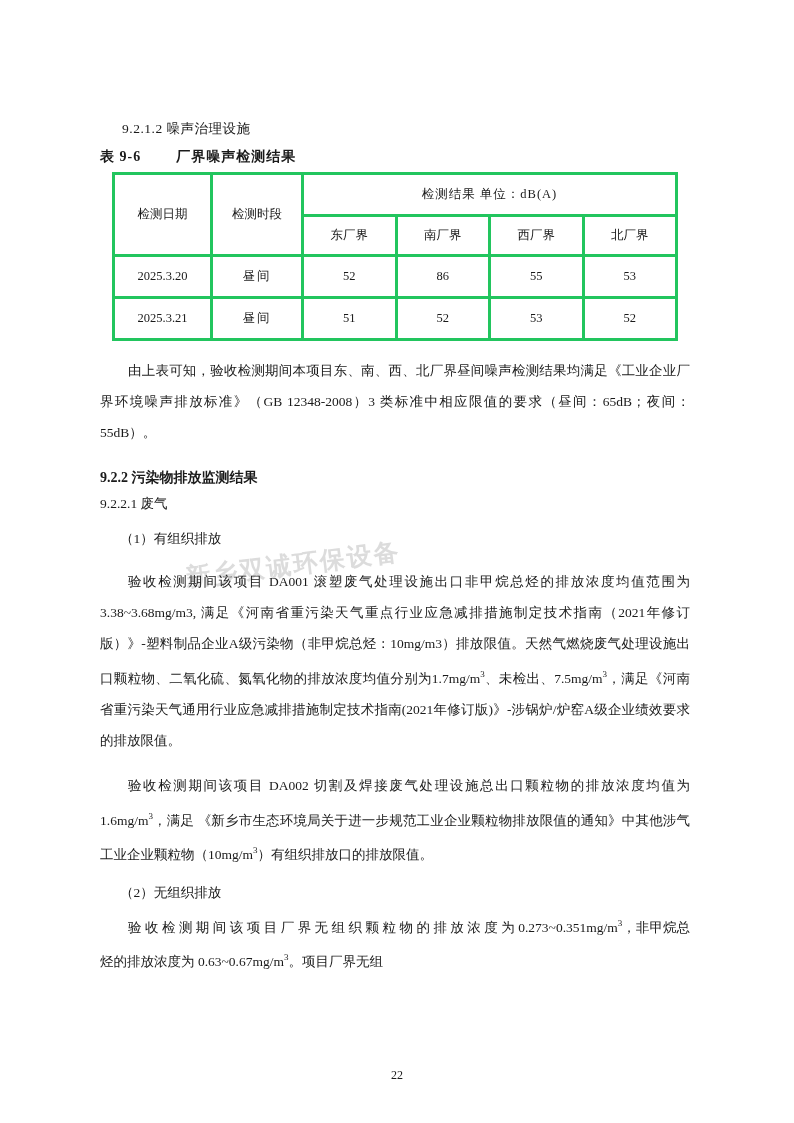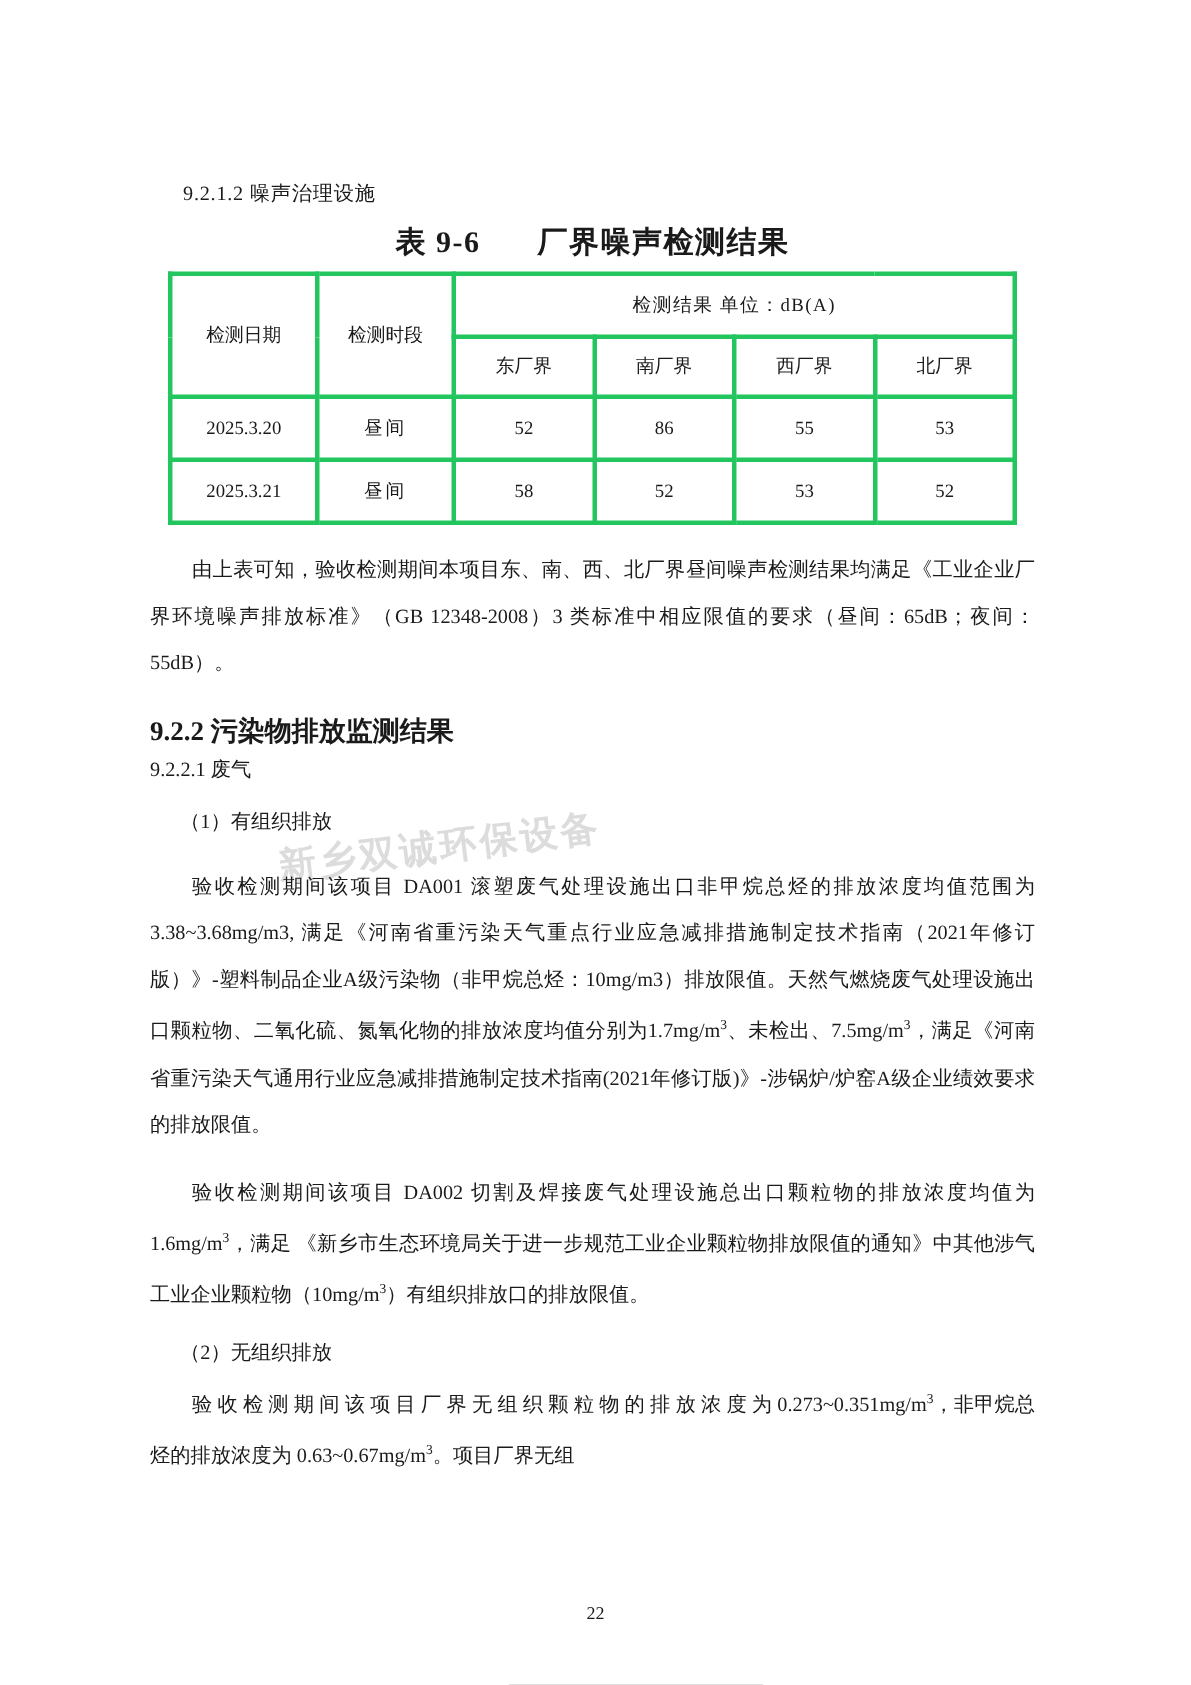--- a/index.html
+++ b/index.html
@@ -24,22 +24,21 @@
     top: 120px;
     width: 590px;
   }
   .h-sub {
     font-size: 13.5px;
     letter-spacing: 0.5px;
     margin: 0 0 10px 22px;
     font-weight: normal;
   }
   .tbl-caption {
-    text-align: center;
-    font-size: 20px;
+    font-size: 14px;
     font-weight: bold;
     margin: 4px 0 6px 0;
     letter-spacing: 1px;
   }
   table.noise {
     border-collapse: collapse;
     width: 566px;
     margin: 0 auto;
     table-layout: fixed;
   }
@@ -61,21 +60,21 @@
   .spaced { letter-spacing: 2px; }
   p.body {
     font-size: 13.5px;
     line-height: 31px;
     margin: 14px 0 0 0;
     text-align: justify;
     text-justify: inter-ideograph;
   }
   p.indent2 { text-indent: 28px; }
   .sec-h {
-    font-size: 18px;
+    font-size: 14px;
     font-weight: bold;
     margin: 18px 0 0 0;
     line-height: 24px;
   }
   .sec-h2 {
     font-size: 13.5px;
     font-weight: normal;
     margin: 2px 0 0 0;
     line-height: 24px;
   }
@@ -143,21 +142,21 @@
         <td>2025.3.20</td>
         <td class="spaced">昼间</td>
         <td>52</td>
         <td>86</td>
         <td>55</td>
         <td>53</td>
       </tr>
       <tr class="r3">
         <td>2025.3.21</td>
         <td class="spaced">昼间</td>
-        <td>58</td>
+        <td>51</td>
         <td>52</td>
         <td>53</td>
         <td>52</td>
       </tr>
     </tbody>
       </table>
 
     <p class="body indent2">由上表可知，验收检测期间本项目东、南、西、北厂界昼间噪声检测结果均满足《工业企业厂界环境噪声排放标准》（GB 12348-2008）3 类标准中相应限值的要求（昼间：65dB；夜间：55dB）。</p>
 
     <div class="sec-h">9.2.2 污染物排放监测结果</div>

